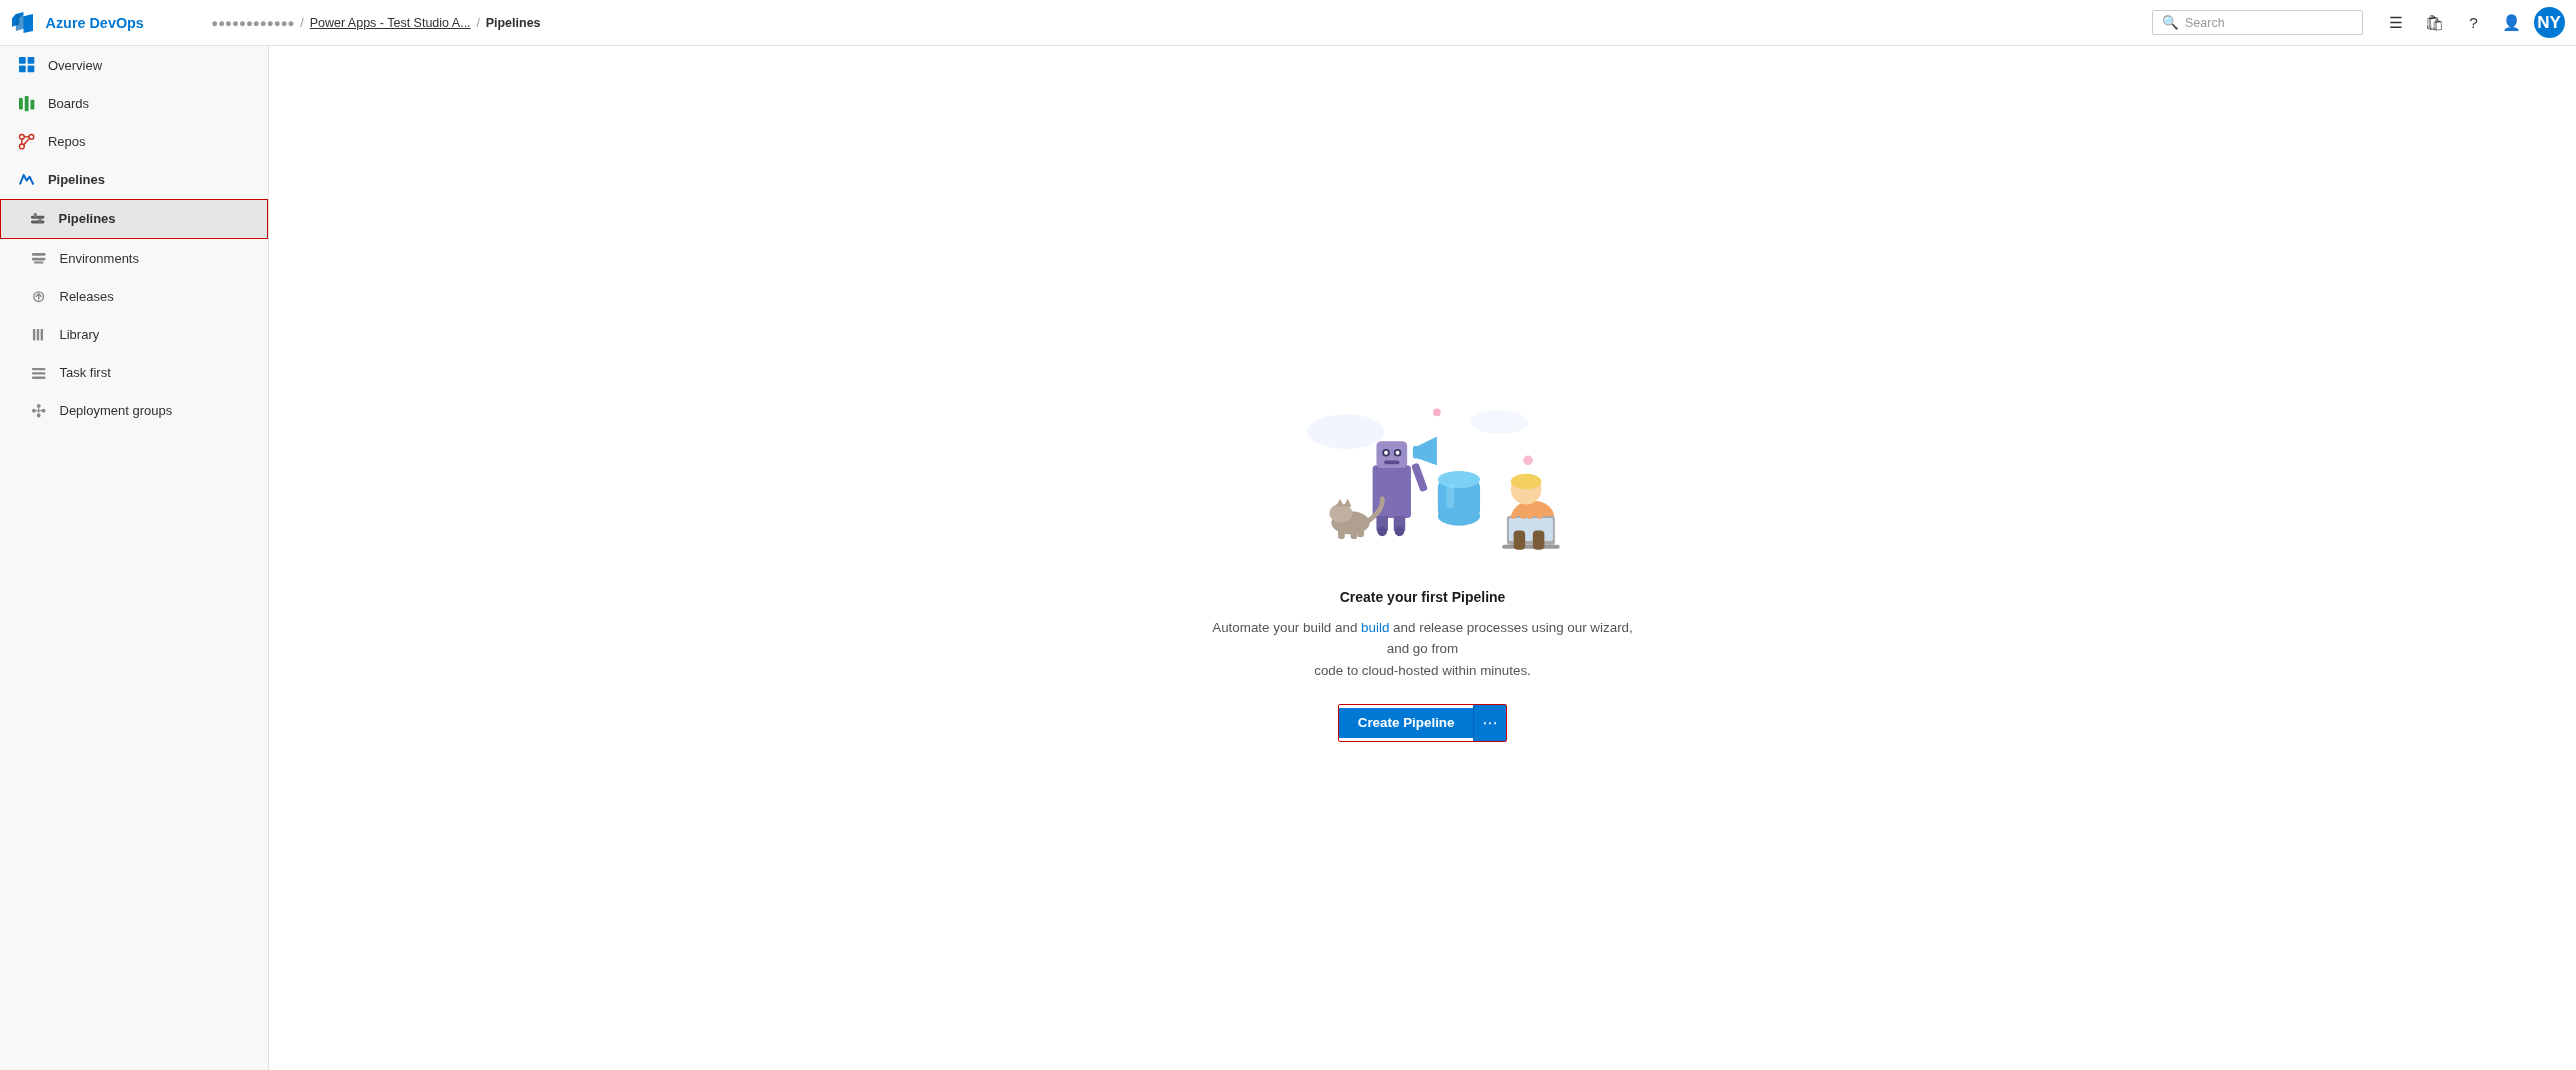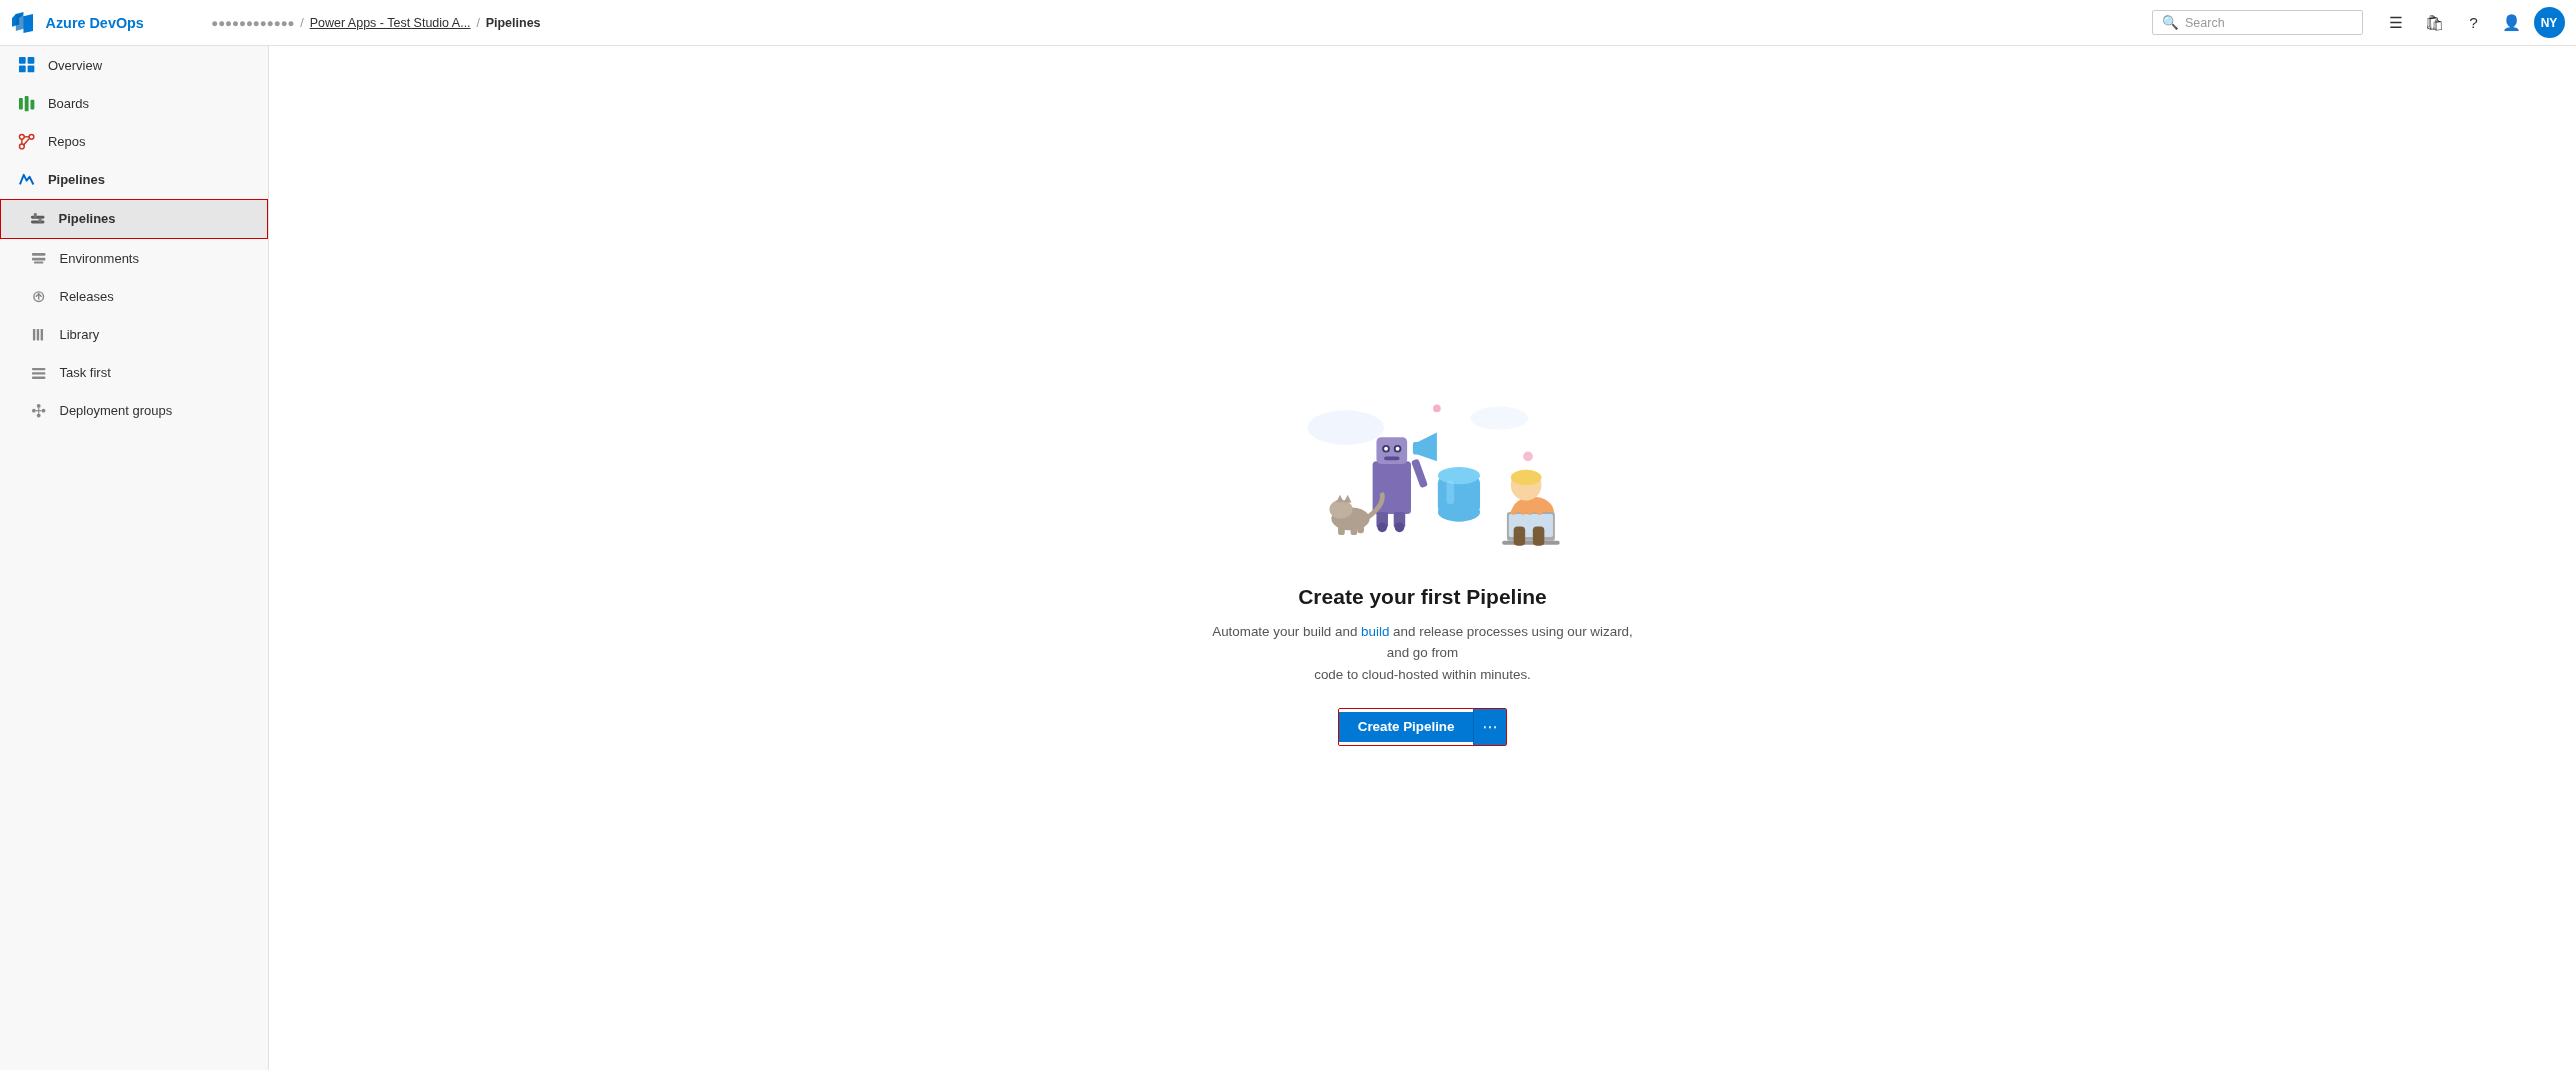--- a/index.html
+++ b/index.html
@@ -64,21 +64,21 @@
       cursor: pointer;
       display: flex; align-items: center; justify-content: center;
       color: #323130;
       font-size: 15.4px;
     }
     .avatar-btn {
       width: 31px; height: 31px;
       border-radius: 50%;
       background: #0078d4;
       color: #fff;
-      font-size: 12px;
+      font-size: 17px;
       font-weight: 600;
       border: none;
       cursor: pointer;
       display: flex; align-items: center; justify-content: center;
     }
 
     
     .main-layout {
       display: flex;
       flex: 1;
@@ -165,21 +165,21 @@
       text-align: center;
       max-width: 480px;
       padding: 19px;
     }
     .empty-state-illustration {
       width: 307px;
       height: 192px;
       margin: 0 auto 23px;
     }
     .empty-state-title {
-      font-size: 21px;
+      font-size: 14px;
       font-weight: 700;
       color: #1a1a1a;
       margin-bottom: 11.5px;
     }
     .empty-state-desc {
       font-size: 13.4px;
       color: #555;
       line-height: 1.6;
       margin-bottom: 23px;
     }

